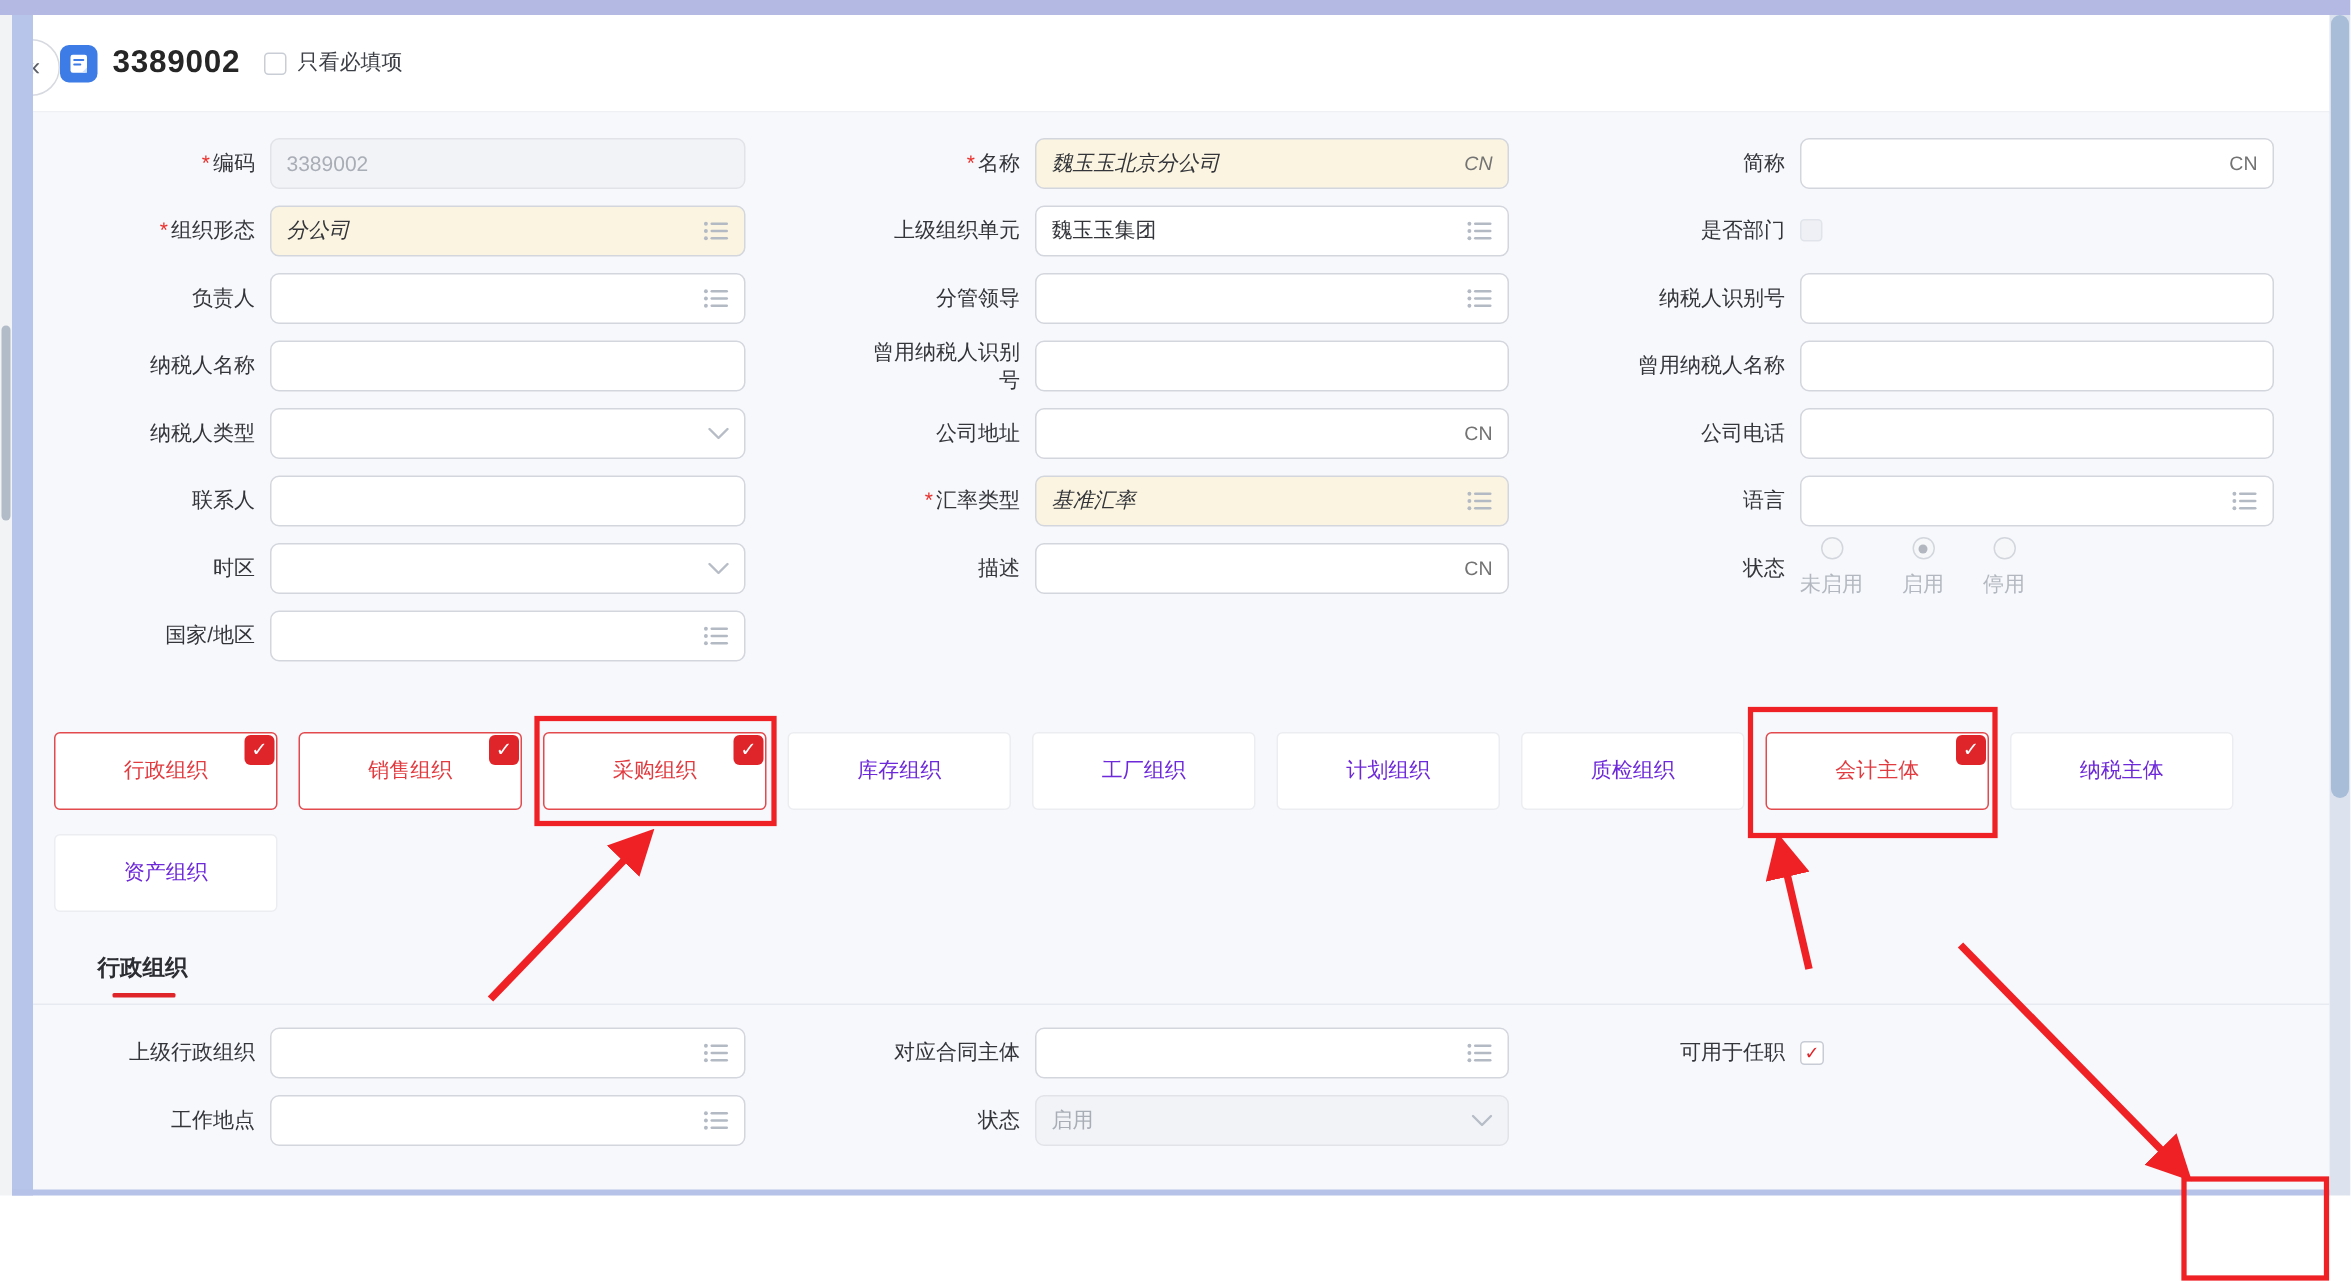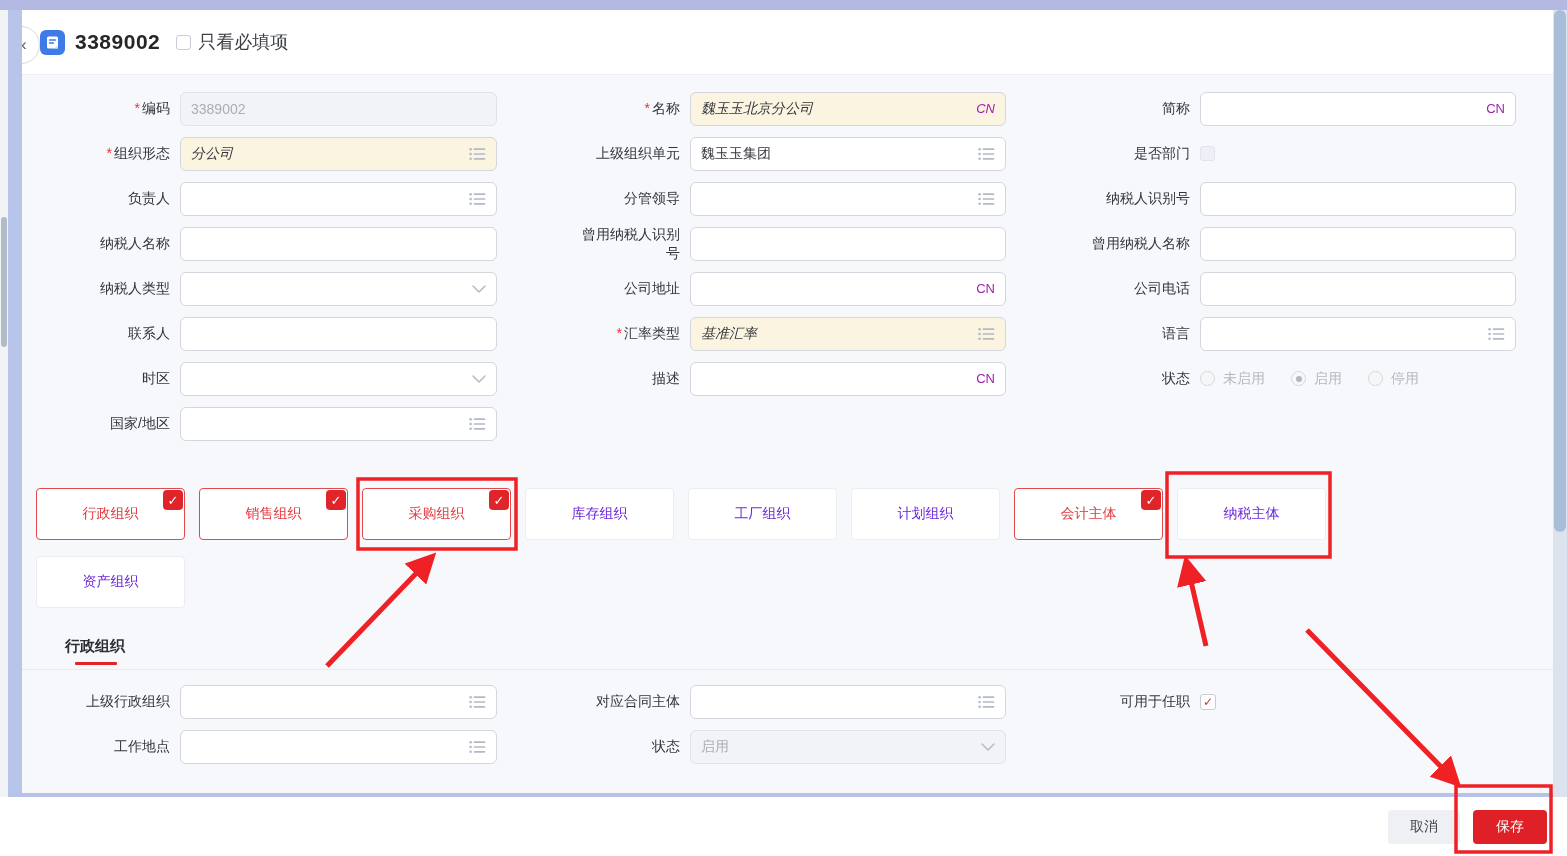--- a/index.html
+++ b/index.html
@@ -18,44 +18,44 @@
 
   
   .panel { position:absolute; left:22px; top:10px; width:1531px; height:783px; background:#f7f8fc; z-index:1; }
   .phead { position:relative; height:65px; background:#fff; border-bottom:1px solid #eef0f4; display:flex; align-items:center; padding-left:18px; }
   .collapse-btn { position:absolute; left:-20px; top:16px; width:38px; height:38px; border-radius:50%;
     background:#fff; border:1px solid #d6d9df; color:#5a5e66; font-size:17px; display:flex; align-items:center;
     justify-content:center; z-index:5; padding-left:2px; }
   .doc-icon { width:25px; height:25px; border-radius:6px; background:#3d7be6; display:flex; align-items:center; justify-content:center; }
   .ptitle { font-size:21px; font-weight:bold; color:#262626; margin-left:10px; letter-spacing:.5px; }
   .hck { width:15px; height:15px; border:1px solid #c9cdd5; border-radius:3px; background:#fff; margin-left:16px; }
-  .hck-label { font-size:18px; color:#3c3f45; margin-left:7px; }
+  .hck-label { font-size:14px; color:#3c3f45; margin-left:7px; }
 
   .content { position:relative; height:717px; overflow:hidden; }
 
   
   .frows { padding-top:11px; }
   .frow { display:grid; grid-template-columns:140px 317px 173px 316px 174px 316px; column-gap:10px;
     height:45px; align-items:center; margin-left:8px; }
   .lbl { text-align:right; font-size:14px; color:#33353a; line-height:19px; }
   .lbl-in { display:inline-block; max-width:98px; text-align:right; }
   .req { color:#e8312d; margin-right:2px; }
   .ctl { height:34px; border:1px solid #d3d6dd; border-radius:6px; background:#fff; display:flex;
     align-items:center; padding:0 10px; font-size:14px; color:#33353a; }
   .ctl .val { flex:1; white-space:nowrap; overflow:hidden; }
-  .ctl .cn { font-size:13px; color:#a21caf; margin-left:6px; }
+  .ctl .cn { font-size:13px; color:#737373; margin-left:6px; }
   .ctl.hl { background:#fbf4e0;font-style:italic; }
   .ctl.dis { background:#f2f3f7; border-color:#e1e3e9; }
   .ctl.dis .val { color:#a9adb6; }
   .icn { display:flex; align-items:center; margin-left:6px; }
   .cbx { width:16px; height:16px; border:1px solid #c8ccd4; border-radius:3px; background:#fff;
     display:flex; align-items:center; justify-content:center; font-size:12px; font-weight:bold; color:#e0252a; }
   .cbx.dis { width:15px; height:15px; background:#eef0f5; border-color:#e1e4ea; }
   .radios { display:flex; align-items:center; gap:26px; }
-  .ropt { display:flex; align-items:center; gap:8px; font-size:14px; color:#b3b8c0; }
+  .ropt { display:flex; align-items:center; gap:8px; font-size:14px; color:#b3b8c0;flex-direction:column; }
   .rc { position:relative; width:15px; height:15px; border-radius:50%; border:1px solid #d3d7dd; background:#f6f7f9; }
   .rc.sel::after { content:""; position:absolute; left:3.5px; top:3.5px; width:6px; height:6px; border-radius:50%; background:#b2b7bf; }
 
   
   .tabs { display:flex; gap:14px; margin-left:14px; }
   .tabs.r1 { margin-top:42px; }
   .tabs.r2 { margin-top:16px; }
   .tab { position:relative; width:149px; height:52px; background:#fff; border:1px solid #ebedf1; border-radius:4px;
     display:flex; align-items:center; justify-content:center; font-size:14px; color:#6d28d9; }
   .tab.on { border-color:#e24a4e; color:#e13a3f; }
@@ -405,20 +405,23 @@
           </div>
           <div class="tab">
             <span>库存组织</span>
           </div>
           <div class="tab">
             <span>工厂组织</span>
           </div>
           <div class="tab">
             <span>计划组织</span>
           </div>
+          <div class="tab">
+            <span>质检组织</span>
+          </div>
           <div class="tab on">
             <span>会计主体</span>
             <span class="badge">
               <span>✓</span>
             </span>
           </div>
           <div class="tab">
             <span>纳税主体</span>
           </div>
         </div>
@@ -520,24 +523,20 @@
           </div>
         </div>
     </div>
   </div>
 
   <div class="v-track">
     <div class="v-thumb"></div>
   </div>
   <div class="hbar"></div>
 
-  <div class="footer">
-    <div class="btn cancel">取消</div>
-    <div class="btn save">保存</div>
-  </div>
 
   <svg class="overlay" viewBox="0 0 1567 856">
     <defs>
       <marker id="ah" markerWidth="6" markerHeight="6" refX="4.2" refY="3" orient="auto">
         <path d="M0,0 L6,3 L0,6 Z" fill="#ef2125"></path>
       </marker>
     </defs>
     <rect x="358" y="479" width="158" height="70" fill="none" stroke="#ef2125" stroke-width="3.5"></rect>
     <rect x="1167" y="473" width="163" height="84" fill="none" stroke="#ef2125" stroke-width="3.5"></rect>
     <rect x="1456" y="786" width="95" height="66" fill="none" stroke="#ef2125" stroke-width="3.5"></rect>

